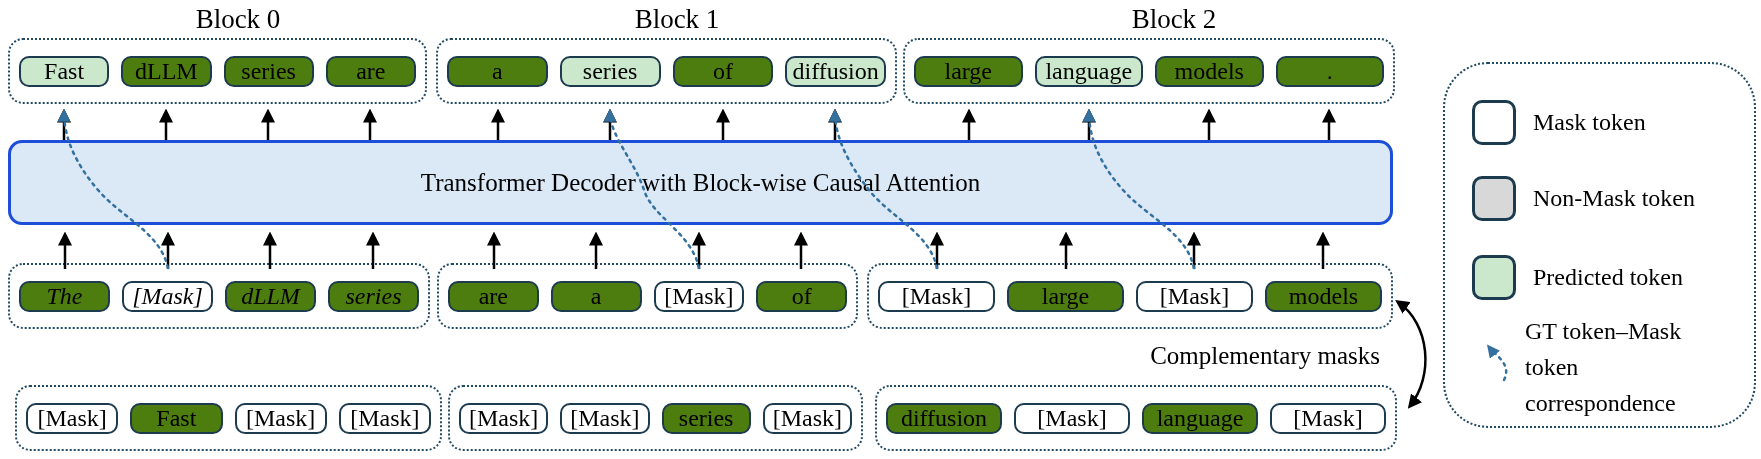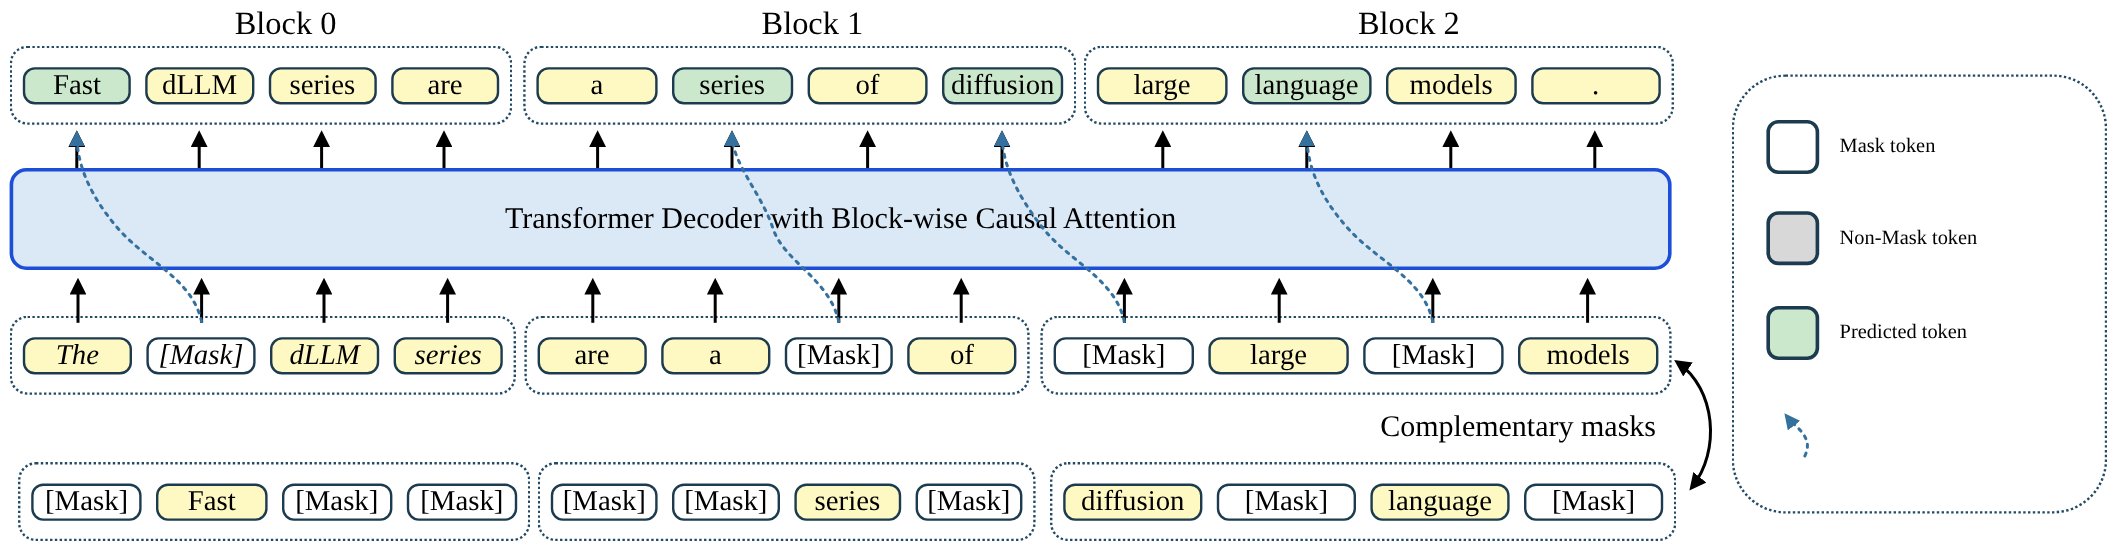--- a/index.html
+++ b/index.html
@@ -15,21 +15,21 @@
     position:absolute;height:66px;box-sizing:border-box;
     border:2.5px dotted #234a63;border-radius:15px;
     display:flex;gap:12px;padding:8px 9px;align-items:center;
   }
   .tok{
     flex:1;display:flex;align-items:center;justify-content:center;
     border:2.5px solid #1d3b4f;border-radius:10px;
     font-size:24px;background:#d8d8d8;box-sizing:border-box;
   }
   .tok[data-type="mask"]{background:#ffffff;}
-  .tok[data-type="non-mask"]{background:#fef9c3;}
+  .tok[data-type="non-mask"]{background:#4d7c0f;}
   .tok[data-type="predicted"]{background:#cbe8cc;}
   .decoder{
     position:absolute;left:8px;top:140px;width:1385px;height:85px;box-sizing:border-box;
     background:#dbe8f6;border:3px solid #1d4ed8;border-radius:14px;
     display:flex;align-items:center;justify-content:center;font-size:25px;
   }
   .comp-label{
     position:absolute;left:1040px;top:342px;width:340px;text-align:right;font-size:25px;
   }
   .legend{
@@ -39,21 +39,21 @@
   .legend-item{
     position:absolute;left:27px;display:flex;align-items:center;gap:17px;height:46px;
   }
   .legend-swatch{
     width:44px;height:45px;box-sizing:border-box;flex:0 0 auto;
     border:3px solid #1d3b4f;border-radius:10px;
   }
   .legend-swatch[data-type="mask"]{background:#ffffff;}
   .legend-swatch[data-type="non-mask"]{background:#d8d8d8;}
   .legend-swatch[data-type="predicted"]{background:#cbe8cc;}
-  .legend-text{font-size:17px;white-space:nowrap;}
+  .legend-text{font-size:24px;white-space:nowrap;}
   .legend-gt-text{
     position:absolute;left:80px;top:249px;width:182px;
     font-size:24px;line-height:36px;white-space:normal;
   }
   .overlay{
     position:absolute;left:0;top:0;width:1761px;height:459px;pointer-events:none;
   }
 </style>
 </head>
 <body>
@@ -133,20 +133,21 @@
       <div class="legend-text">Mask token</div>
     </div>
     <div class="legend-item" style="top:111px;">
       <div class="legend-swatch" data-type="non-mask"></div>
       <div class="legend-text">Non-Mask token</div>
     </div>
     <div class="legend-item" style="top:190px;">
       <div class="legend-swatch" data-type="predicted"></div>
       <div class="legend-text">Predicted token</div>
     </div>
+    <div class="legend-gt-text">GT token–Mask token correspondence</div>
   </div>
 
   <svg class="overlay" width="1761" height="459" viewBox="0 0 1761 459" xmlns="http://www.w3.org/2000/svg">
     <defs>
       <marker id="ah-black" markerUnits="userSpaceOnUse" markerWidth="14" markerHeight="14" viewBox="0 0 10 10" refX="7.5" refY="5" orient="auto-start-reverse">
         <path d="M0,0 L10,5 L0,10 Z" fill="#000000"></path>
       </marker>
       <marker id="ah-blue" markerUnits="userSpaceOnUse" markerWidth="13" markerHeight="13" viewBox="0 0 10 10" refX="7.5" refY="5" orient="auto-start-reverse">
         <path d="M0,0 L10,5 L0,10 Z" fill="#34719e"></path>
       </marker>

